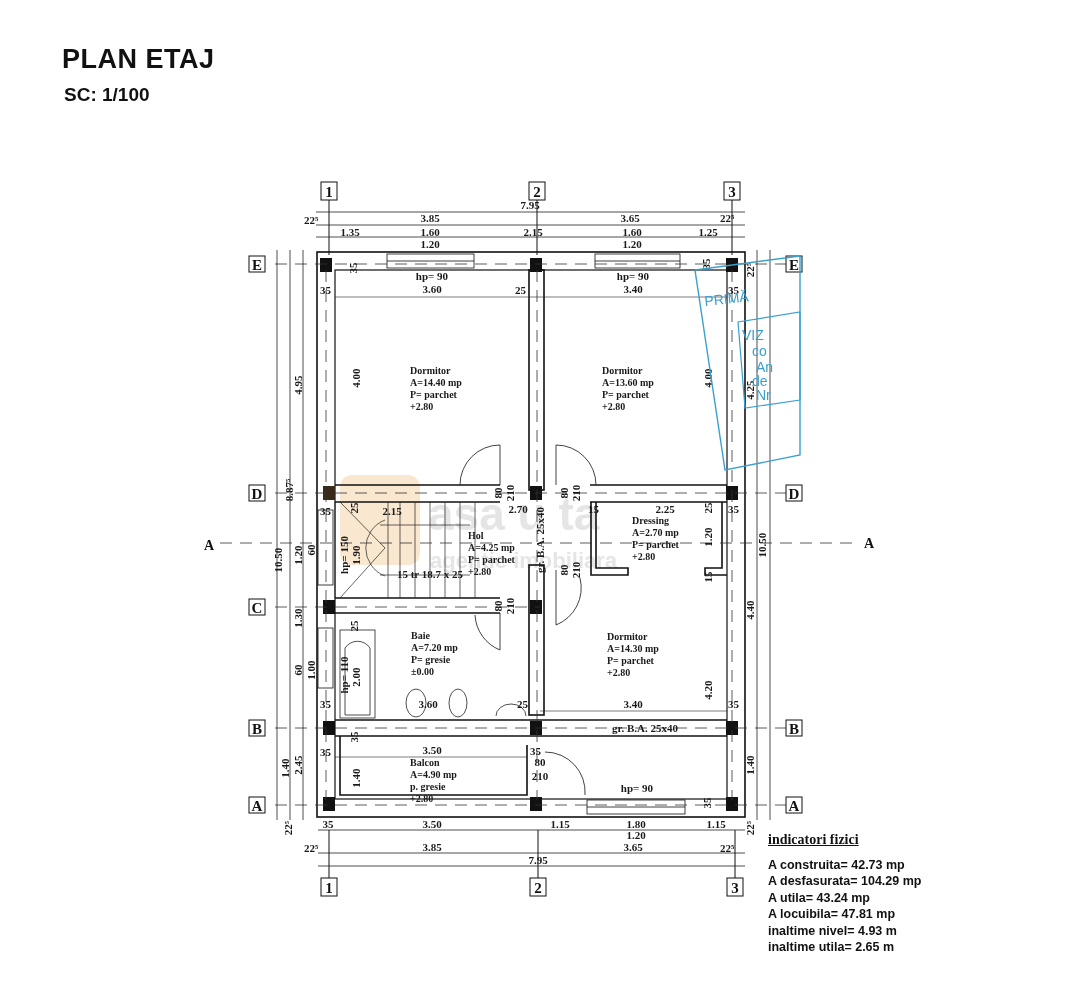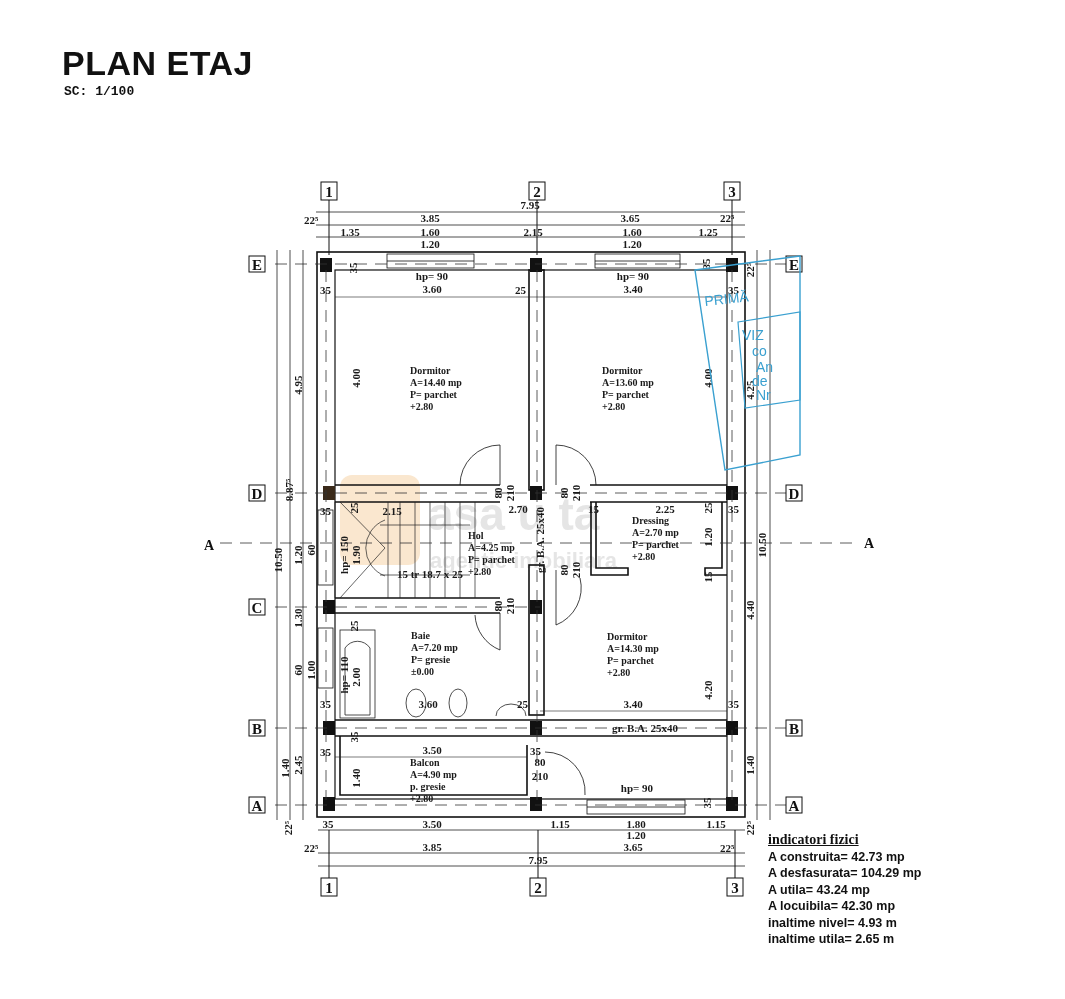--- a/index.html
+++ b/index.html
@@ -1,26 +1,26 @@
 <!DOCTYPE html>
 <html><head>
 <meta charset="utf-8">
 <style>
   html, body { margin:0; padding:0; background:#ffffff; }
   body { width:1065px; height:999px; position:relative; overflow:hidden; font-family:"Liberation Serif", serif; color:#111; }
-  .title { position:absolute; left:62px; top:44px; font-family:"Liberation Sans", sans-serif; font-weight:bold; font-size:34px; letter-spacing:0.5px; }
-  .scale { position:absolute; left:64px; top:84px; font-family:Liberation Mono, monospace; font-weight:bold; font-size:13px; }
+  .title { position:absolute; left:62px; top:44px; font-family:"Liberation Sans", sans-serif; font-weight:bold; font-size:27px; letter-spacing:0.5px; }
+  .scale { position:absolute; left:64px; top:84px; font-family:Liberation Sans, sans-serif; font-weight:bold; font-size:19px; }
   svg { position:absolute; left:0; top:0; }
   .dim { font-family:"Liberation Serif", serif; font-weight:bold; font-size:11px; fill:#1a1a1a; }
   .room { font-family:"Liberation Serif", serif; font-weight:bold; font-size:10px; fill:#1a1a1a; }
   .axis-label { font-family:"Liberation Serif", serif; font-weight:bold; font-size:15px; fill:#111; }
   .section { font-family:"Liberation Serif", serif; font-weight:bold; font-size:14px; fill:#111; }
   .stamp { font-family:"Liberation Sans", sans-serif; font-size:14px; fill:#3aa0d0; }
   .indicators { position:absolute; left:768px; top:832px; font-family:"Liberation Sans", sans-serif; font-weight:bold; font-size:12.5px; line-height:16.5px; }
-  .indicators .ind-title { font-family:"Liberation Serif", serif; font-size:14px; text-decoration:underline; margin-bottom:0; }
+  .indicators .ind-title { font-family:"Liberation Serif", serif; font-size:14px; text-decoration:underline; margin-bottom:8px; }
   .watermark { font-family:"Liberation Sans", sans-serif; font-weight:bold; fill:#d0d0d0; opacity:0.55; }
 </style>
 </head>
 <body>
 
 <div class="title">PLAN ETAJ</div>
 <div class="scale">SC: 1/100</div>
 
 <svg width="1065" height="999" viewBox="0 0 1065 999">
 
@@ -349,16 +349,16 @@
     <text x="752" y="386" class="stamp" font-size="12">de</text>
     <text x="756" y="400" class="stamp" font-size="12">Nr</text>
   </g>
 </svg>
 
 <div class="indicators">
   <div class="ind-title">indicatori fizici</div>
   <div>A construita= 42.73 mp</div>
   <div>A desfasurata= 104.29 mp</div>
   <div>A utila= 43.24 mp</div>
-  <div>A locuibila= 42.30 mp</div>
+  <div>A locuibila= 47.81 mp</div>
   <div>inaltime nivel= 4.93 m</div>
   <div>inaltime utila= 2.65 m</div>
 </div>
 
 </body></html>

